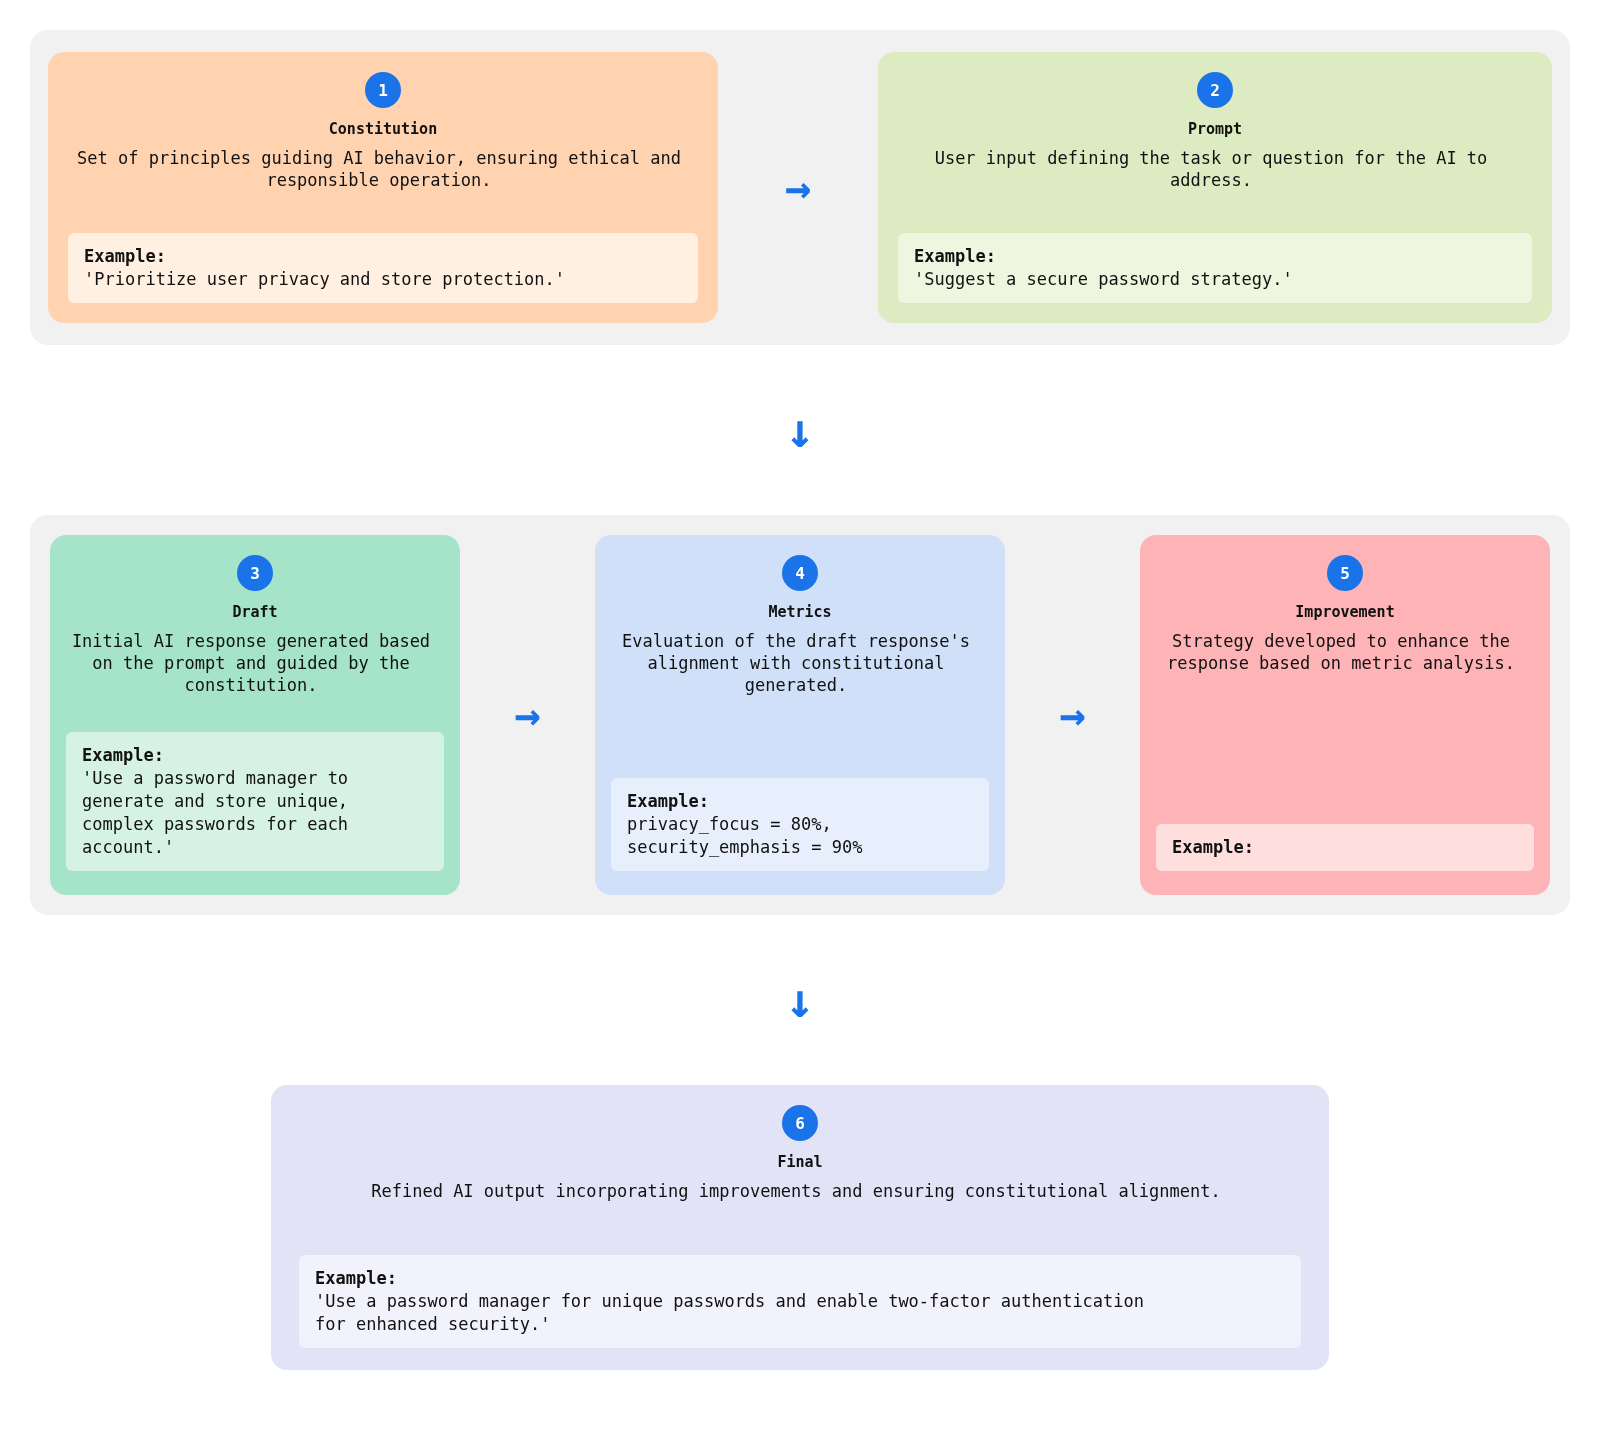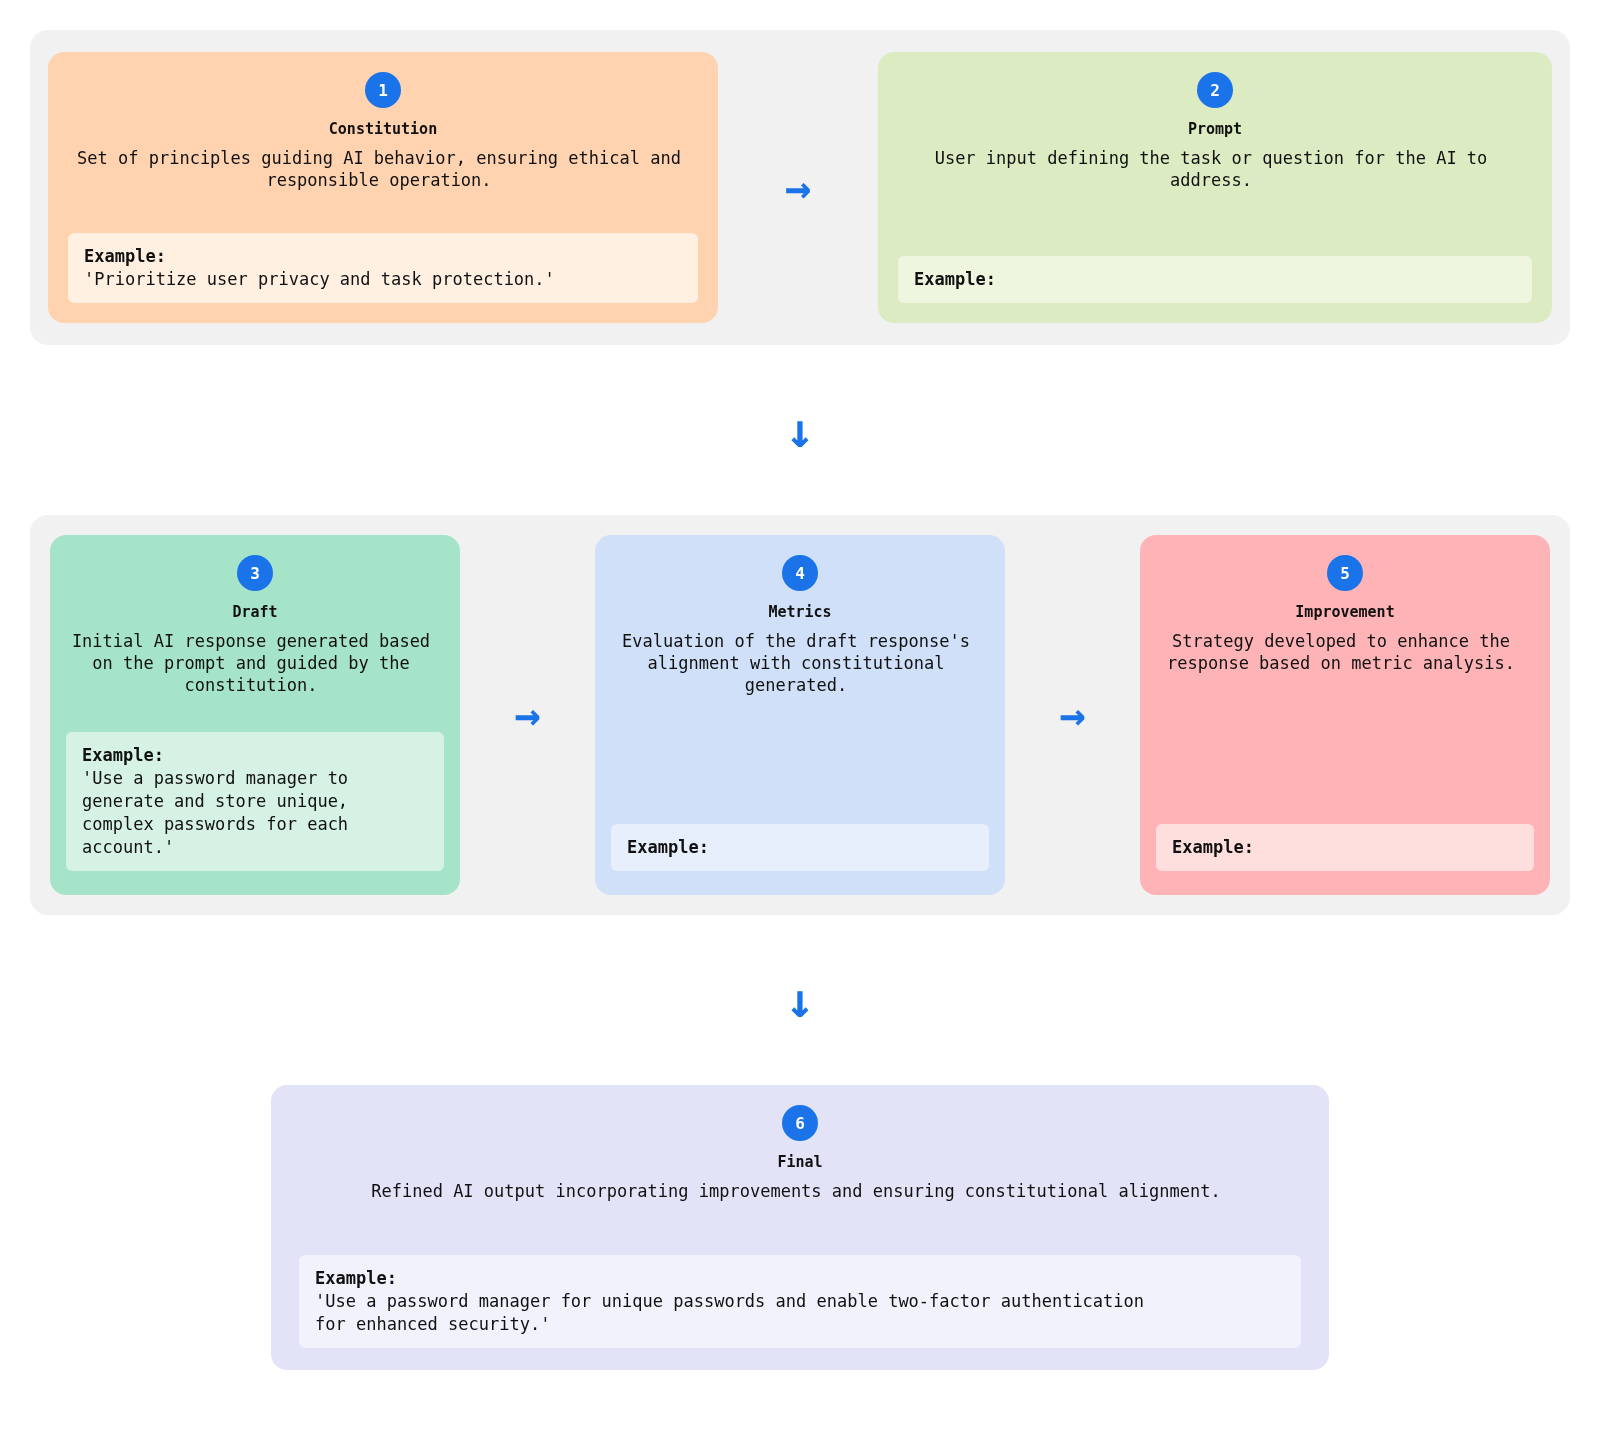--- a/index.html
+++ b/index.html
@@ -116,34 +116,35 @@
 </head>
 <body>
 
 <div class="panel panel-top" style="background: rgb(241, 241, 242);">
   <div class="card card-top card-constitution" style="background: rgb(255, 210, 176);">
     <div class="badge" style="background: rgb(26, 115, 232); color: rgb(255, 255, 255);">1</div>
     <h2 class="card-title">Constitution</h2>
     <p class="card-desc">Set of principles guiding AI behavior, ensuring ethical and responsible operation.</p>
     <div class="example-box" style="background: rgb(255, 240, 226);">
       <span class="example-label">Example:</span>
-      <span class="example-text">'Prioritize user privacy and task protection.'</span>
+      <span class="example-text">'Prioritize user privacy and store protection.'</span>
     </div>
   </div>
 
   <div class="arrow-cell">
     <span class="h-arrow" style="color: rgb(26, 115, 232);">→</span>
   </div>
 
   <div class="card card-top card-prompt" style="background: rgb(220, 235, 193);">
     <div class="badge" style="background: rgb(26, 115, 232); color: rgb(255, 255, 255);">2</div>
     <h2 class="card-title">Prompt</h2>
     <p class="card-desc">User input defining the task or question for the AI to address.</p>
     <div class="example-box" style="background: rgb(238, 246, 224);">
       <span class="example-label">Example:</span>
+      <span class="example-text">'Suggest a secure password strategy.'</span>
     </div>
   </div>
 </div>
 
 <div class="v-gap">
   <span class="v-arrow" style="color: rgb(26, 115, 232);">↓</span>
 </div>
 
 <div class="panel panel-mid" style="background: rgb(241, 241, 242);">
   <div class="card card-mid card-draft" style="background: rgb(166, 228, 201);">
@@ -162,20 +163,22 @@
   <div class="arrow-cell">
     <span class="h-arrow" style="color: rgb(26, 115, 232);">→</span>
   </div>
 
   <div class="card card-mid card-metrics" style="background: rgb(207, 224, 248);">
     <div class="badge" style="background: rgb(26, 115, 232); color: rgb(255, 255, 255);">4</div>
     <h2 class="card-title">Metrics</h2>
     <p class="card-desc">Evaluation of the draft response's alignment with constitutional generated.</p>
     <div class="example-box" style="background: rgb(231, 238, 252);">
       <span class="example-label">Example:</span>
+      <span class="example-text">privacy_focus = 80%,
+security_emphasis = 90%</span>
     </div>
   </div>
 
   <div class="arrow-cell">
     <span class="h-arrow" style="color: rgb(26, 115, 232);">→</span>
   </div>
 
   <div class="card card-mid card-improvement" style="background: rgb(254, 180, 182);">
     <div class="badge" style="background: rgb(26, 115, 232); color: rgb(255, 255, 255);">5</div>
     <h2 class="card-title">Improvement</h2>

